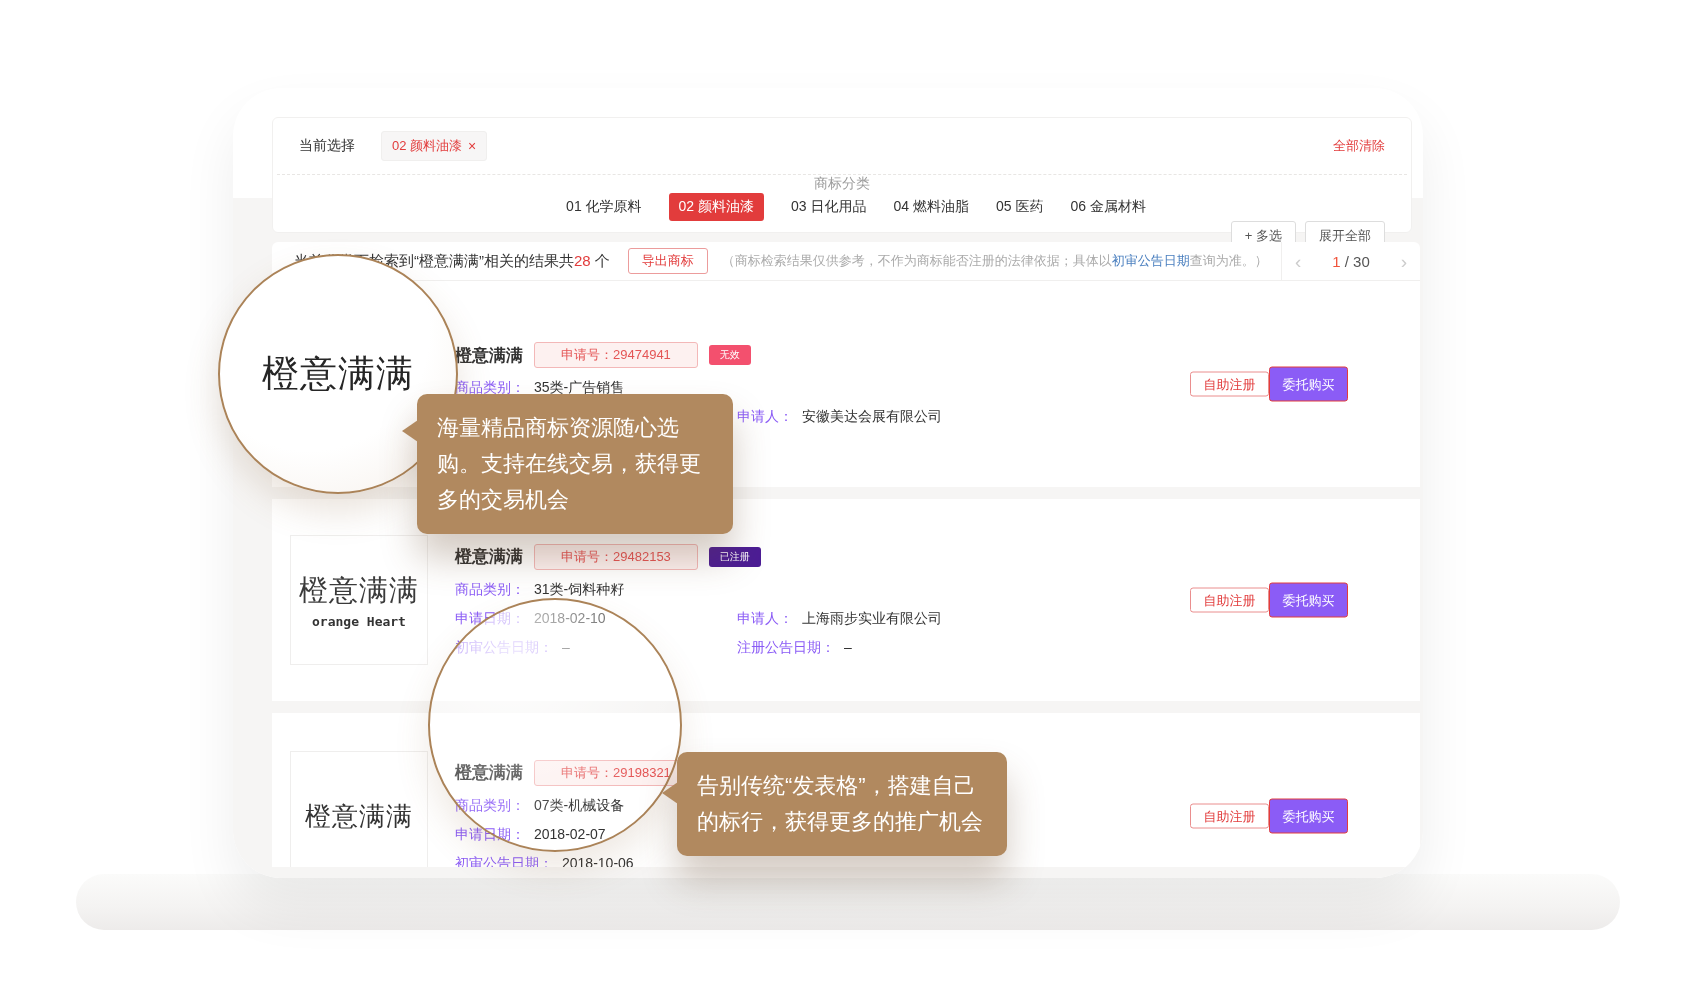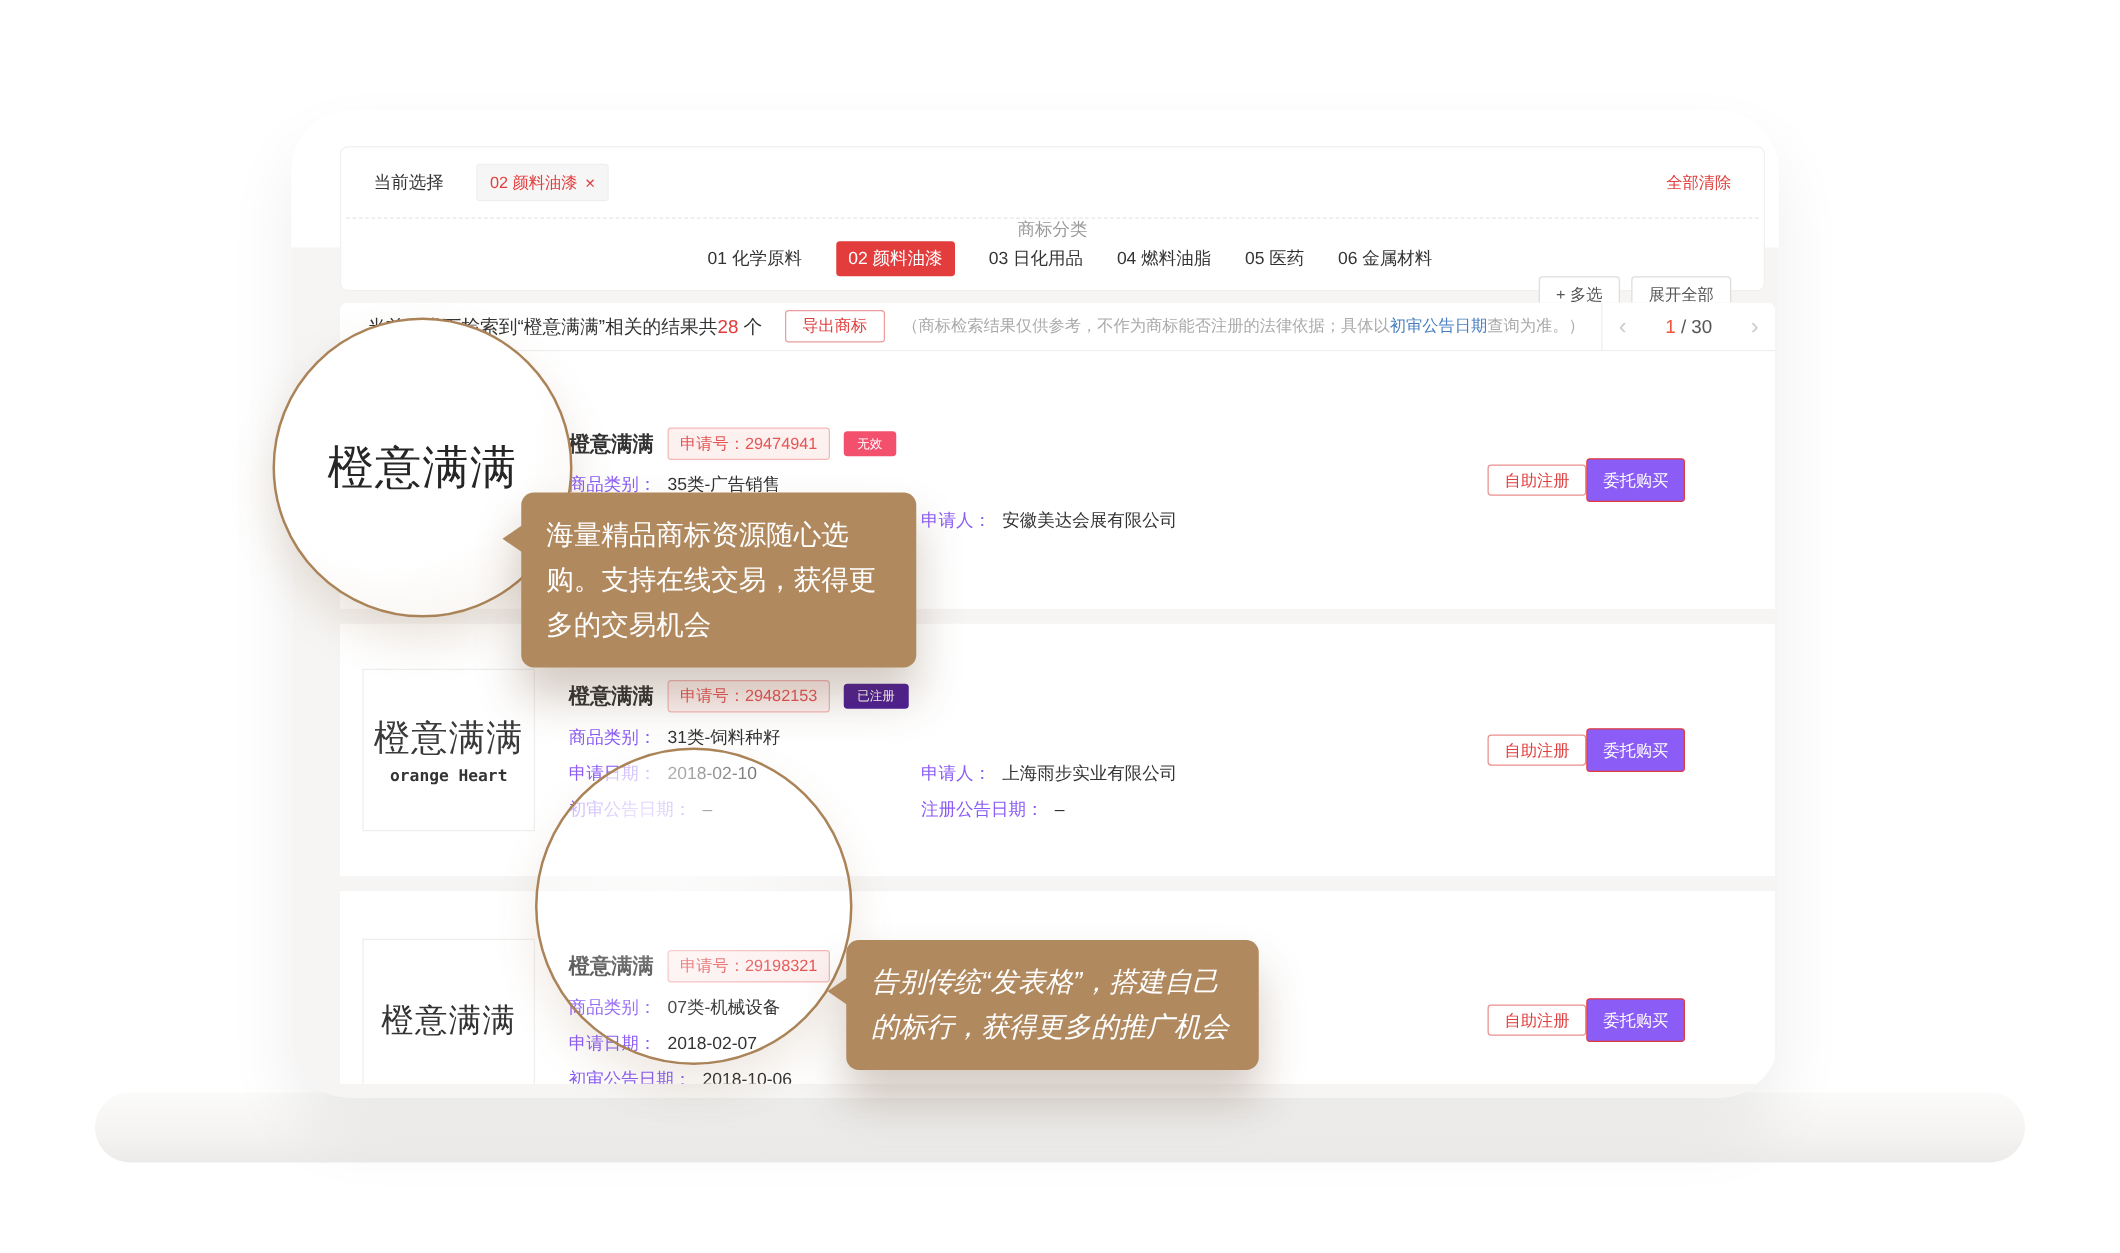--- a/index.html
+++ b/index.html
@@ -54,21 +54,21 @@
   .row-gap{height:12px;}
   .thumb{width:138px;height:130px;background:#fff;border:1px solid #efeeed;box-sizing:border-box;
     display:flex;flex-direction:column;align-items:center;justify-content:center;flex:none;cursor:pointer;}
   .thumb-text{font-size:26px;color:#333;letter-spacing:1px;white-space:nowrap;}
   .thumb-text.caligraphy{font-family:"DejaVu Serif",serif;font-size:29px;color:#3a3a3a;}
   .thumb-sub{font-family:"DejaVu Sans Mono",monospace;font-weight:bold;font-size:13px;color:#333;margin-top:3px;}
   .row-content{margin-left:27px;}
   .title-line{display:flex;align-items:center;gap:11px;}
   .tm-name{font-size:17px;font-weight:bold;color:#333;}
   .appno-badge{border:1px solid #f3b8b8;background:#fdf1f0;color:#e45555;font-size:13px;
-    padding:3px 9px;border-radius:3px;white-space:nowrap;}
+    padding:3px 26px;border-radius:3px;white-space:nowrap;}
   .status{font-size:10px;color:#fff;border-radius:3px;padding:3px 11px;white-space:nowrap;}
   .status.invalid{background:#f3506e;}
   .status.registered{background:#4c1d95;}
   .field-line{font-size:14px;margin-top:11px;white-space:nowrap;}
   .f-col{display:inline-block;min-width:278px;}
   .fl{color:#8b5cf6;margin-right:9px;}
   .fv{color:#333;}
   .row-actions{position:absolute;right:72px;top:50%;transform:translateY(-50%);display:flex;align-items:center;}
   .btn-outline{width:79px;height:25px;border:1px solid #ea8e8e;background:#fff;color:#e23c3c;
     font-size:13px;border-radius:3px;cursor:pointer;font-family:inherit;}
@@ -84,21 +84,21 @@
   .m1 .big-mark{font-size:37px;color:#262626;letter-spacing:1px;white-space:nowrap;}
   .magnifier.m2{left:428px;top:598px;width:250px;height:250px;
     background:radial-gradient(circle at 33% 24%, rgba(255,255,255,0.85) 0%, rgba(255,255,255,0.18) 52%, rgba(255,255,255,0) 68%);
     box-shadow:0 18px 35px rgba(140,100,60,0.14);}
   .tooltip{position:absolute;background:#b1895f;color:#fff;border-radius:10px;z-index:6;
     font-size:22px;line-height:36px;padding:16px 20px;box-shadow:0 24px 36px rgba(100,70,40,0.28);}
   .tooltip::before{content:"";position:absolute;left:-15px;border-top:11px solid transparent;
     border-bottom:11px solid transparent;border-right:16px solid #b1895f;}
   .tooltip.t1{left:417px;top:394px;width:276px;}
   .tooltip.t1::before{top:26px;}
-  .tooltip.t2{left:677px;top:752px;width:290px;font-style:italic;}
+  .tooltip.t2{left:677px;top:752px;width:290px;}
   .tooltip.t2::before{top:30px;}
 </style>
 </head>
 <body>
 
 <div class="stage">
 
   <div class="laptop-base"></div>
 
   <div class="screen">

